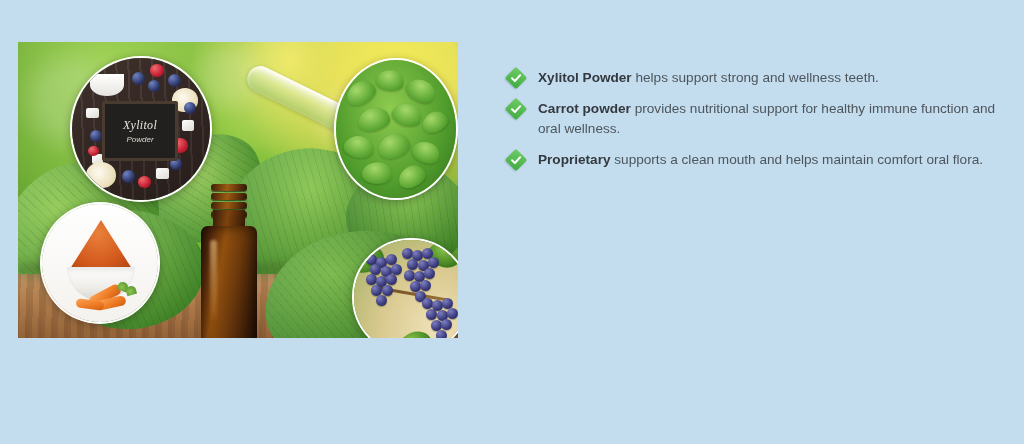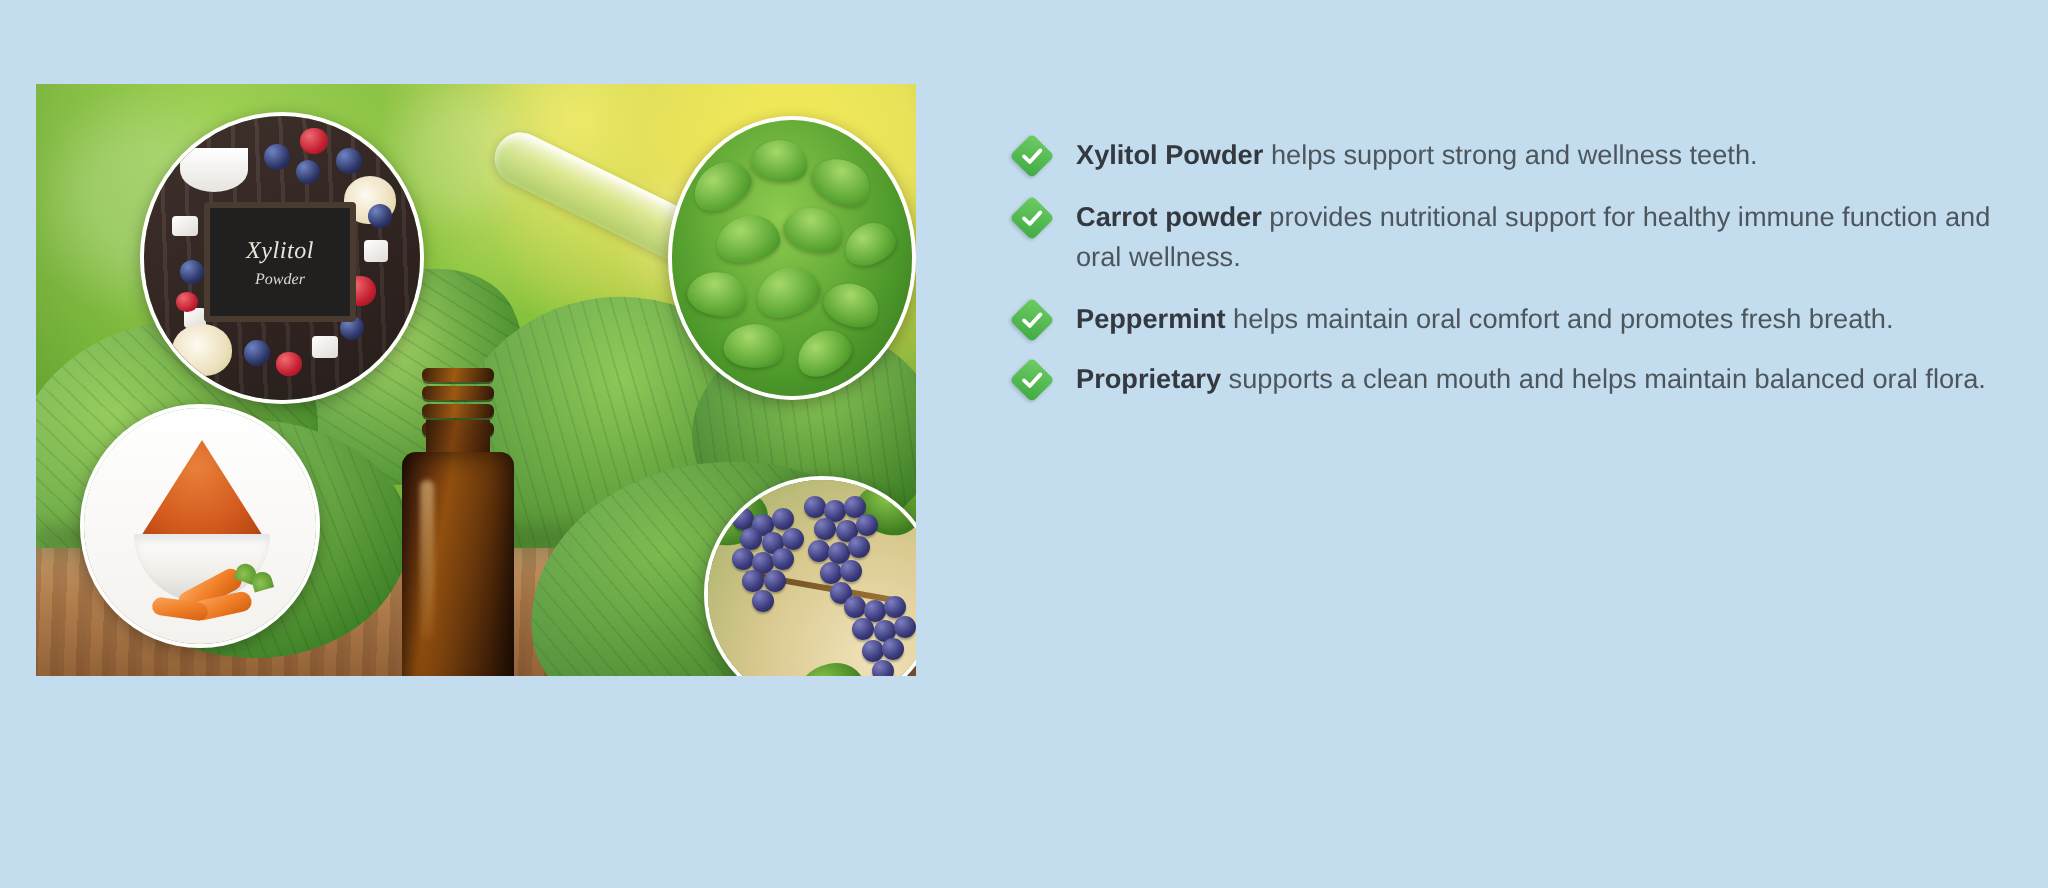--- a/index.html
+++ b/index.html
@@ -185,21 +185,21 @@
     display: flex; flex-direction: column;
     align-items: center; justify-content: center;
     gap: 2px;
   }
   .chalkboard .l1 {
     color: #e9e5dd; font-size: 12px; font-style: italic;
     font-family: "Liberation Serif", serif; letter-spacing: .3px;
   }
   .chalkboard .l2 {
     color: #ddd8ce; font-size: 8px; font-style: italic;
-    font-family: Liberation Serif, serif;
+    font-family: Liberation Sans, sans-serif;
   }
   .berry { position: absolute; border-radius: 50%; }
   .blueberry { background: radial-gradient(circle at 32% 28%, #6f83c4, #2c3566 62%, #161c3b); }
   .raspberry { background: radial-gradient(circle at 34% 30%, #f06a70, #c41f31 60%, #8c1020); border-radius: 48%; }
   .cube { position: absolute; background: linear-gradient(145deg, #ffffff, #dfdcd6); border-radius: 2px; }
   .applesl {
     position: absolute; border-radius: 50% 50% 46% 46%;
     background: radial-gradient(circle at 42% 40%, #fdfaf0, #ecdfbc 64%, #bcd07a);
   }
   .bowl-white {
@@ -478,31 +478,24 @@
 
       <li class="benefit">
         <span class="check-icon">
           <svg viewBox="0 0 14 14" aria-hidden="true">
             <path d="M3 7.2 L5.9 10 L11.2 4.2" fill="none" stroke="#ffffff" stroke-width="1.9" stroke-linecap="round" stroke-linejoin="round"></path>
           </svg>
         </span><span class="term">Carrot powder</span><span> provides nutritional support for healthy immune function and oral wellness.</span>
       </li>
 
 
+
       <li class="benefit">
         <span class="check-icon">
           <svg viewBox="0 0 14 14" aria-hidden="true">
             <path d="M3 7.2 L5.9 10 L11.2 4.2" fill="none" stroke="#ffffff" stroke-width="1.9" stroke-linecap="round" stroke-linejoin="round"></path>
           </svg>
-        </span><span class="term">Peppermint</span><span> helps maintain oral comfort and promotes fresh breath.</span>
-      </li>
-
-      <li class="benefit">
-        <span class="check-icon">
-          <svg viewBox="0 0 14 14" aria-hidden="true">
-            <path d="M3 7.2 L5.9 10 L11.2 4.2" fill="none" stroke="#ffffff" stroke-width="1.9" stroke-linecap="round" stroke-linejoin="round"></path>
-          </svg>
-        </span><span class="term">Proprietary</span><span> supports a clean mouth and helps maintain balanced oral flora.</span>
+        </span><span class="term">Proprietary</span><span> supports a clean mouth and helps maintain comfort oral flora.</span>
       </li>
 
     </ul>
   </div>
 </div>
 
 </body></html>

